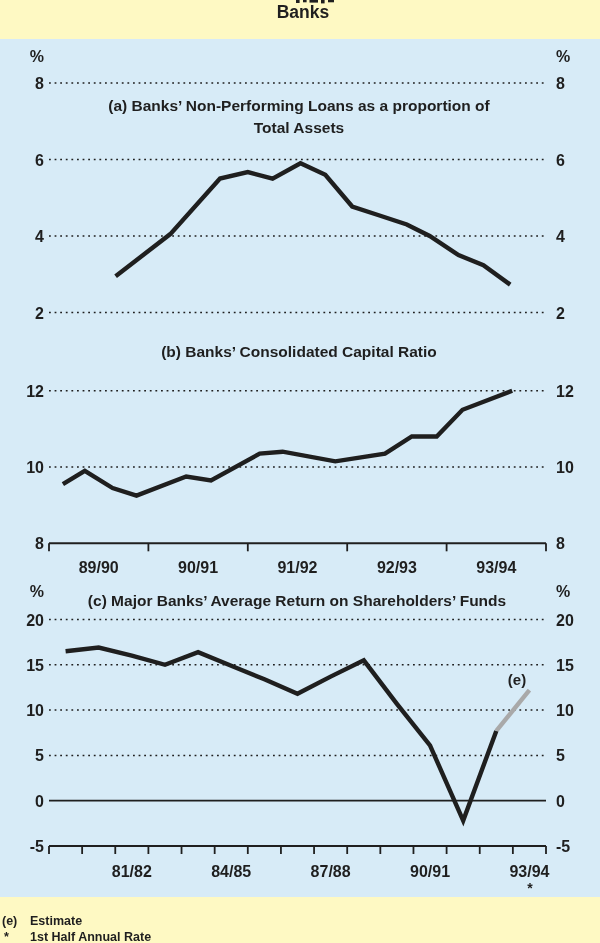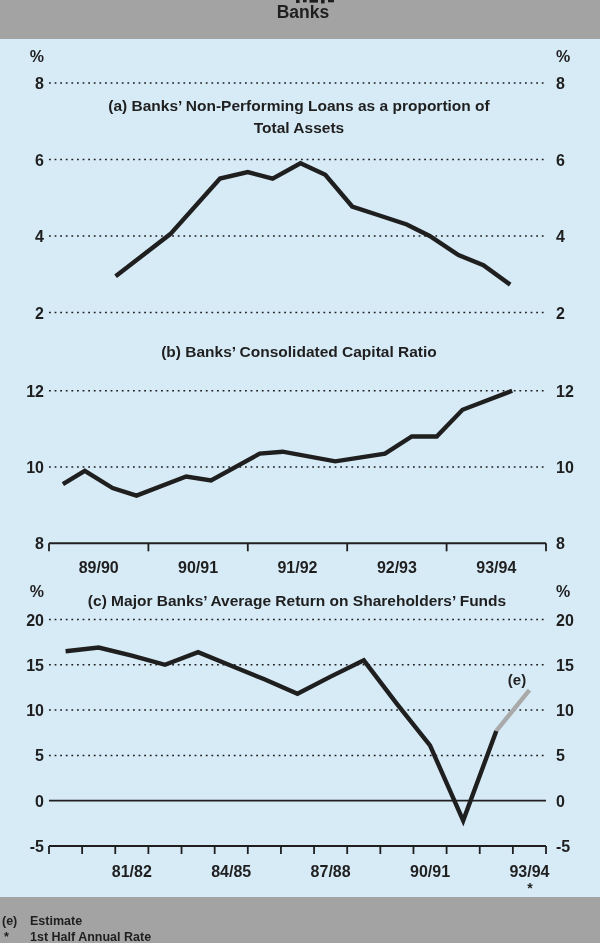--- a/index.html
+++ b/index.html
@@ -1,16 +1,16 @@
 <!DOCTYPE html>
 <html><head>
 <meta charset="utf-8">
 <style>
   html,body{margin:0;padding:0;background:#ffffff;}
-  .page{position:relative;width:600px;height:943px;background:#a3a3a3;overflow:hidden;}
+  .page{position:relative;width:600px;height:943px;background:#fef9c3;overflow:hidden;}
   svg{position:absolute;left:0;top:0;}
   .bg{fill:#d7ebf7;}
   text{font-family:"Liberation Sans","DejaVu Sans",sans-serif;font-weight:bold;fill:#1f1f1f;}
   .h1{font-size:17.5px;}
   .title{font-size:15.5px;}
   .tick{font-size:16px;}
   .ann{font-size:15px;}
   .star{font-size:14px;}
   .foot{font-size:12.5px;}
   .grid{stroke:#1f1f1f;stroke-width:1.5;stroke-dasharray:1.8 3.8;}

